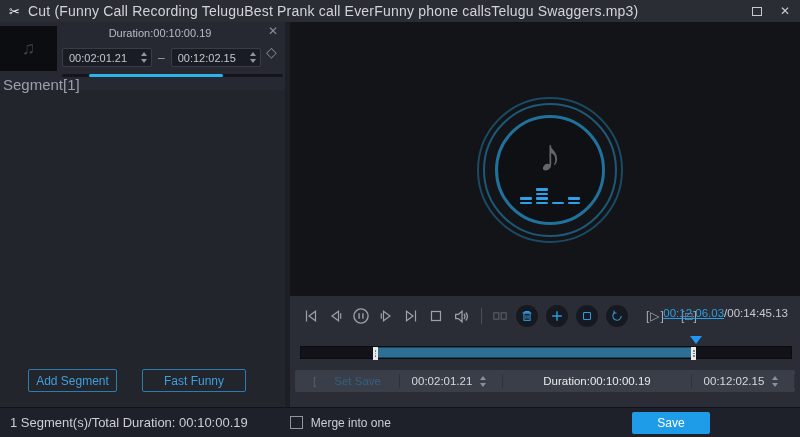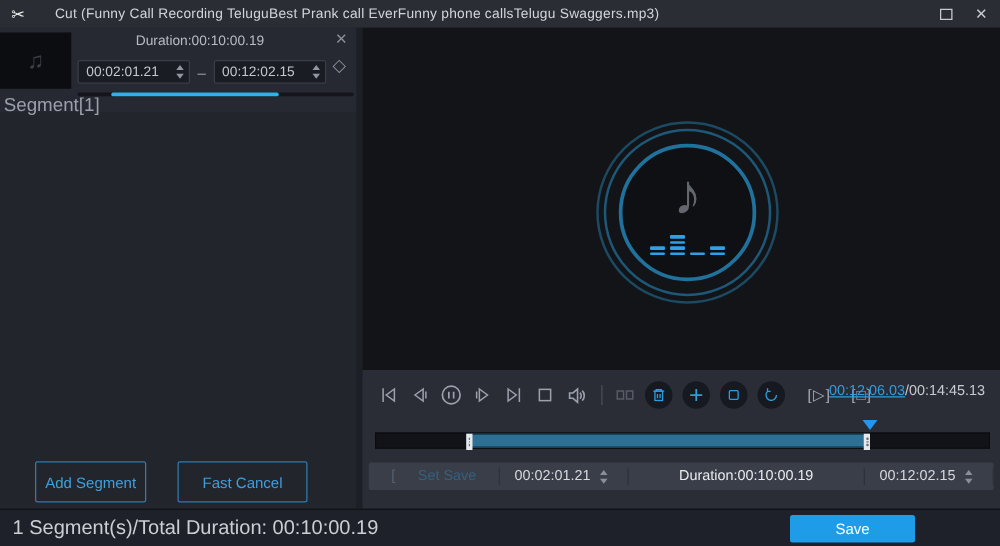--- a/index.html
+++ b/index.html
@@ -4,21 +4,21 @@
 <style>
   * { margin:0; padding:0; box-sizing:border-box; }
   html,body { width:800px; height:437px; background:#131418; overflow:hidden;
     font-family:"Liberation Sans", sans-serif; }
   #app { position:relative; width:800px; height:437px; background:#23252d; }
 
   
   .titlebar { position:absolute; left:0; top:0; width:800px; height:22px;
     background:#2b2d35; display:flex; align-items:center; z-index:5; }
   .scissors { color:#f0f1f3; font-size:13px; margin:0 8px 0 9px; line-height:1; }
-  .title { color:#d2d4da; font-size:11px; letter-spacing:.2px;margin-left:16px; }
+  .title { color:#d2d4da; font-size:14px; letter-spacing:.2px; }
   .win-btns { position:absolute; right:0; top:0; height:22px; display:flex; align-items:center; }
   .max-btn { width:26px; height:22px; display:flex; align-items:center; justify-content:center; cursor:pointer; }
   .max-box { width:10px; height:9px; border:1px solid #c7cad1; }
   .close-btn { width:30px; height:22px; display:flex; align-items:center; justify-content:center;
     color:#c7cad1; font-size:12px; cursor:pointer; }
 
   
   .left-panel { position:absolute; left:0; top:22px; width:290px; height:385px;
     background:#23252d; }
   .panel-scrollbar { position:absolute; right:0; top:0; width:5px; height:100%; background:#1d1f26; }
@@ -40,21 +40,21 @@
   .tri-down { width:0; height:0; border-left:3.5px solid transparent; border-right:3.5px solid transparent;
     border-top:4px solid #9096a2; }
   .time-dash { color:#9aa0aa; font-size:12px; margin:0 6px; }
   .seg-remove { position:absolute; left:268px; top:2px; color:#8a8e98; font-size:12px; cursor:pointer; }
   .seg-collapse { position:absolute; left:266px; top:22px; color:#8a8e98; font-size:14px; cursor:pointer; }
   .seg-progress { position:absolute; left:62px; top:52px; width:221px; height:3px;
     background:#14151b; border-radius:2px; }
   .seg-progress-fill { position:absolute; top:0; height:3px; background:#2ab4ea; border-radius:2px; }
 
   .panel-buttons { position:absolute; left:0; top:347px; width:290px; display:flex; }
-  .ghost-btn { height:33px; border:1px solid #2c7cb0; border-radius:2px; background:transparent;
+  .ghost-btn { height:23px; border:1px solid #2c7cb0; border-radius:2px; background:transparent;
     color:#3f9fdd; font-size:12px; display:flex; align-items:center; justify-content:center; cursor:pointer; }
   .btn-add { position:absolute; left:28px; width:89px; }
   .btn-split { position:absolute; left:142px; width:104px; }
 
   
   .preview { position:absolute; left:290px; top:22px; width:510px; height:274px; background:#131418; }
   .disc-wrap { position:absolute; left:187px; top:75px; width:146px; height:146px; }
   .ring { position:absolute; border-radius:50%; }
   .ring-outer { left:0; top:0; width:146px; height:146px; border:2px solid #1b4a62; }
   .ring-mid { left:6px; top:6px; width:134px; height:134px; border:2px solid #1d5878; }
@@ -102,27 +102,27 @@
   .c-time { width:102px; color:#d6d8dc; }
   .c-time .spin { height:16px; margin-left:4px; }
   .c-time .tri-up { border-bottom-color:#8a8f9b; } .c-time .tri-down { border-top-color:#8a8f9b; }
   .c-dur { flex:1; color:#e9ebee; }
   .c-setend { width:104px; color:#3fa3ec; cursor:pointer; }
   .c-setend .bracket { color:#3fa3ec; margin-left:18px; }
 
   
   .footer { position:absolute; left:0; top:407px; width:800px; height:30px; background:#1f212a;
     border-top:1px solid #121318; display:flex; align-items:center; }
-  .summary { color:#ccced4; font-size:16px; margin-left:10px; }
+  .summary { color:#ccced4; font-size:13px; margin-left:10px; }
   .merge-wrap { display:flex; align-items:center; margin-left:42px; cursor:pointer; }
   .checkbox { width:13px; height:13px; border:1px solid #9094a0; background:transparent; }
   .merge-label { color:#ccced4; font-size:12px; margin-left:8px; }
   .solid-btn { position:absolute; top:4px; height:22px; background:#1f9ce8; border:none; border-radius:2px;
     color:#ffffff; font-size:12px; display:flex; align-items:center; justify-content:center; cursor:pointer; }
-  .btn-save { left:632px; width:100px; }
+  .btn-save { left:632px; width:78px; }
   .btn-cancel { left:713px; width:84px; }
 </style>
 </head>
 <body>
 
 <div id="app">
 
   <div class="titlebar">
     <span class="scissors">✂</span>
     <span class="title">Cut (Funny Call Recording TeluguBest Prank call EverFunny phone callsTelugu Swaggers.mp3)</span>
@@ -159,21 +159,21 @@
       </div>
       <span class="seg-remove">✕</span>
       <span class="seg-collapse">◇</span>
       <div class="seg-progress">
         <div id="seg-progress-fill" class="seg-progress-fill" style="left: 12%; width: 61%;"></div>
       </div>
       <span class="seg-label">Segment[1]</span>
     </div>
     <div class="panel-buttons">
       <button class="ghost-btn btn-add">Add Segment</button>
-      <button class="ghost-btn btn-split">Fast Cancel</button>
+      <button class="ghost-btn btn-split">Fast Funny</button>
     </div>
     <div class="panel-scrollbar"></div>
   </div>
 
   <div class="preview">
     <div class="disc-wrap">
       <div class="ring ring-outer"></div>
       <div class="ring ring-mid"></div>
       <div class="ring ring-inner"></div>
       <div class="disc-content">
@@ -326,16 +326,20 @@
             <i class="tri-up"></i>
             <i class="tri-down"></i>
           </span>
       </div>
       <span class="trim-div"></span>
     </div>
   </div>
 
   <div class="footer">
     <span class="summary">1 Segment(s)/Total Duration: 00:10:00.19</span>
+    <span class="merge-wrap">
+      <span class="checkbox"></span>
+      <span class="merge-label">Merge into one</span>
+    </span>
     <button class="solid-btn btn-save">Save</button>
   </div>
 
 </div>
 
 </body></html>

